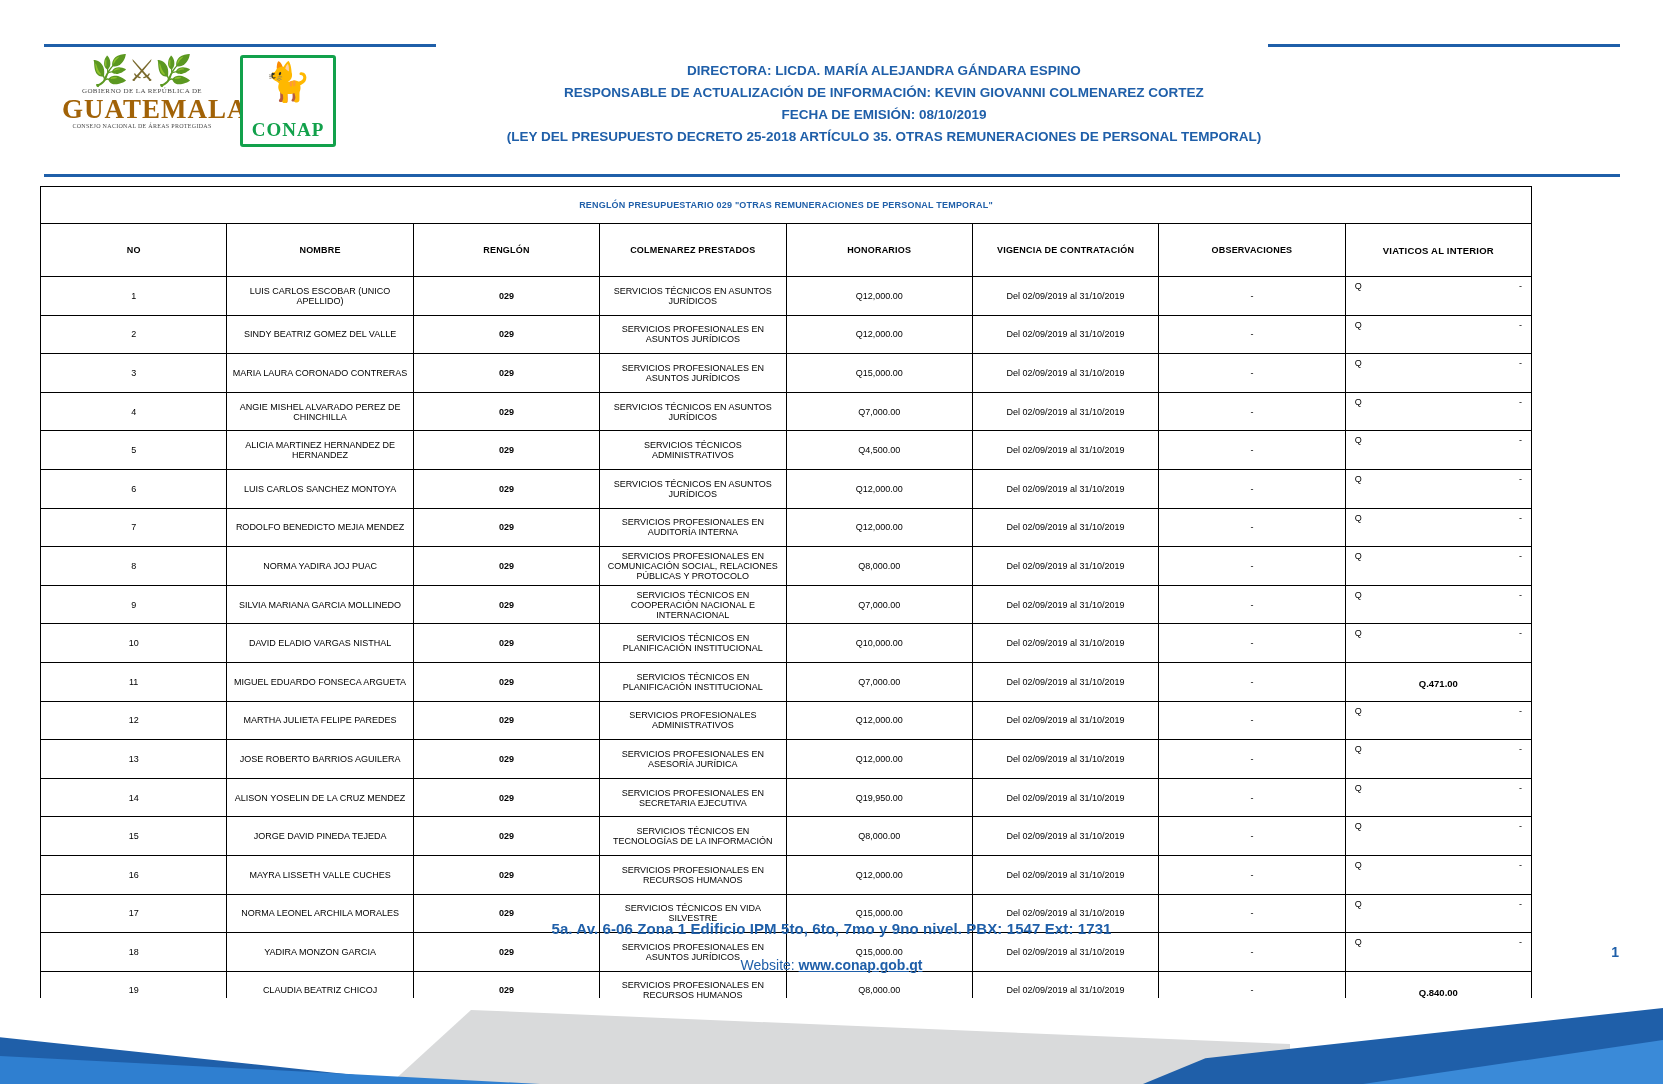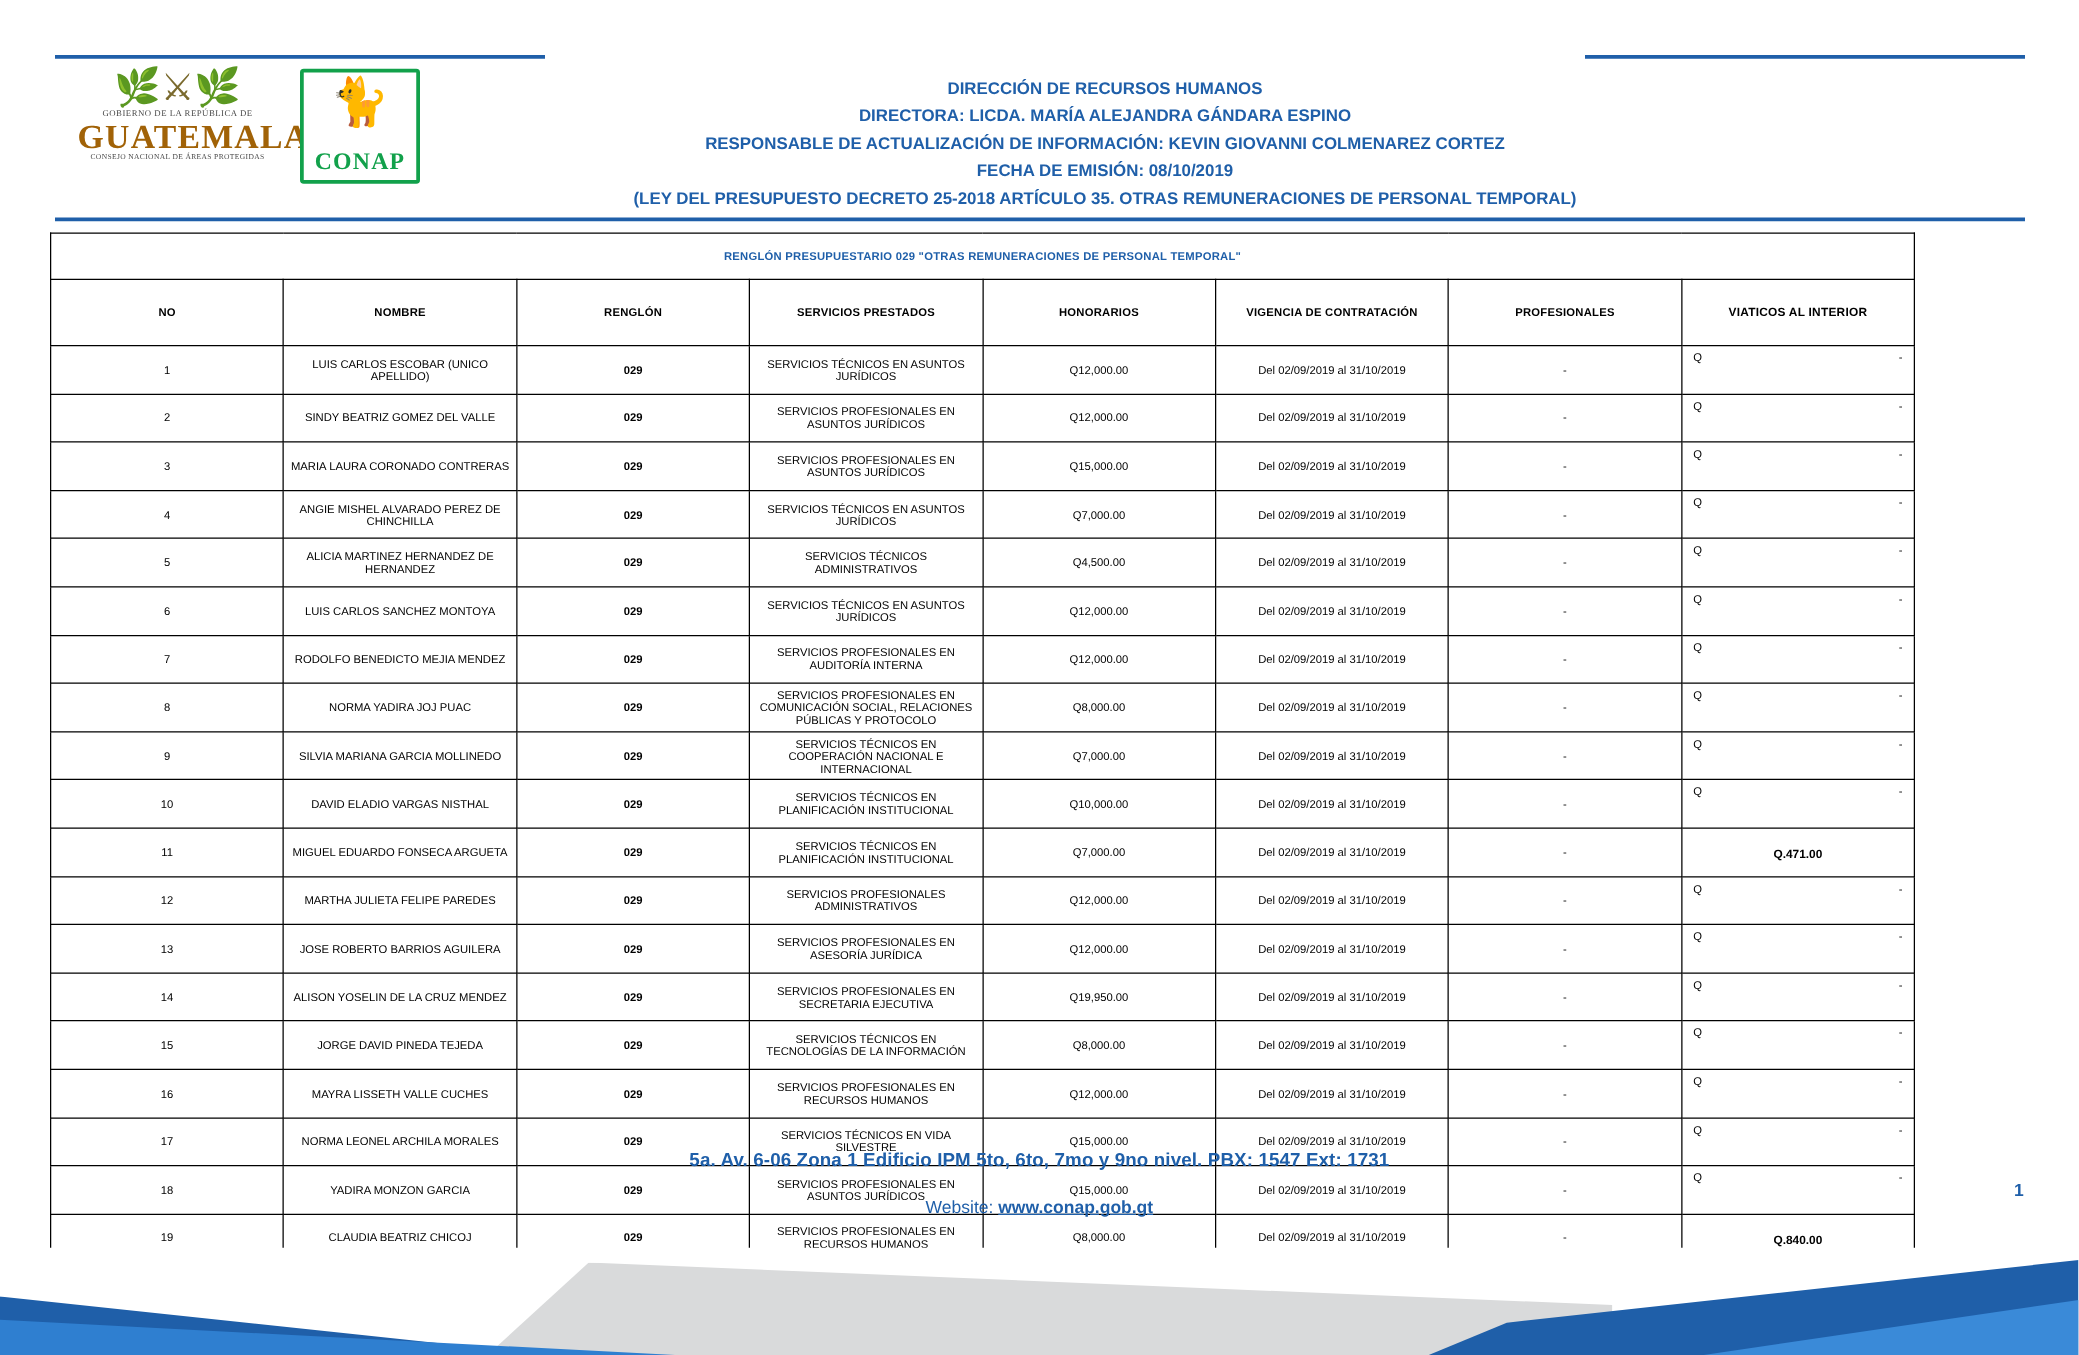--- a/index.html
+++ b/index.html
@@ -292,44 +292,43 @@
       <div class="guate">GUATEMALA</div>
       <div class="consejo">CONSEJO NACIONAL DE ÁREAS PROTEGIDAS</div>
     </div>
 
     <div class="logo-conap">
       <div class="jag">🐈</div>
       <div class="word">CONAP</div>
     </div>
 
     <div class="header-text">
-      <div>DIRECCIÓN DE RECURSOS HUMANOS</div>
       <div>DIRECTORA: LICDA. MARÍA ALEJANDRA GÁNDARA ESPINO</div>
       <div>RESPONSABLE DE ACTUALIZACIÓN DE INFORMACIÓN: KEVIN GIOVANNI COLMENAREZ CORTEZ</div>
       <div>FECHA DE EMISIÓN: 08/10/2019</div>
       <div>(LEY DEL PRESUPUESTO DECRETO 25-2018 ARTÍCULO 35. OTRAS REMUNERACIONES DE PERSONAL TEMPORAL)</div>
     </div>
   </div>
 
   <div class="header-rule"></div>
 
   <div class="table-wrap">
     <table class="main">
       <tbody>
         <tr class="title-row">
           <td colspan="8">RENGLÓN PRESUPUESTARIO 029 "OTRAS REMUNERACIONES DE PERSONAL TEMPORAL"</td>
         </tr>
         <tr class="head-row">
           <td class="c-no">NO</td>
           <td class="c-nombre">NOMBRE</td>
           <td class="c-renglon">RENGLÓN</td>
-          <td class="c-serv">SERVICIOS PRESTADOS</td>
+          <td class="c-serv">COLMENAREZ PRESTADOS</td>
           <td class="c-hon">HONORARIOS</td>
           <td class="c-vig">VIGENCIA DE CONTRATACIÓN</td>
-          <td class="c-obs">PROFESIONALES</td>
+          <td class="c-obs">OBSERVACIONES</td>
           <td class="c-viat" style="font-weight:bold;font-size:9.5px;padding:2px 4px;">VIATICOS AL INTERIOR</td>
         </tr>
 
         <tr class="data-row">
           <td class="c-no">1</td>
           <td class="c-nombre">LUIS CARLOS ESCOBAR (UNICO APELLIDO)</td>
           <td class="c-renglon">029</td>
           <td class="c-serv">SERVICIOS TÉCNICOS EN ASUNTOS JURÍDICOS</td>
           <td class="c-hon">Q12,000.00</td>
           <td class="c-vig">Del 02/09/2019 al 31/10/2019</td>

